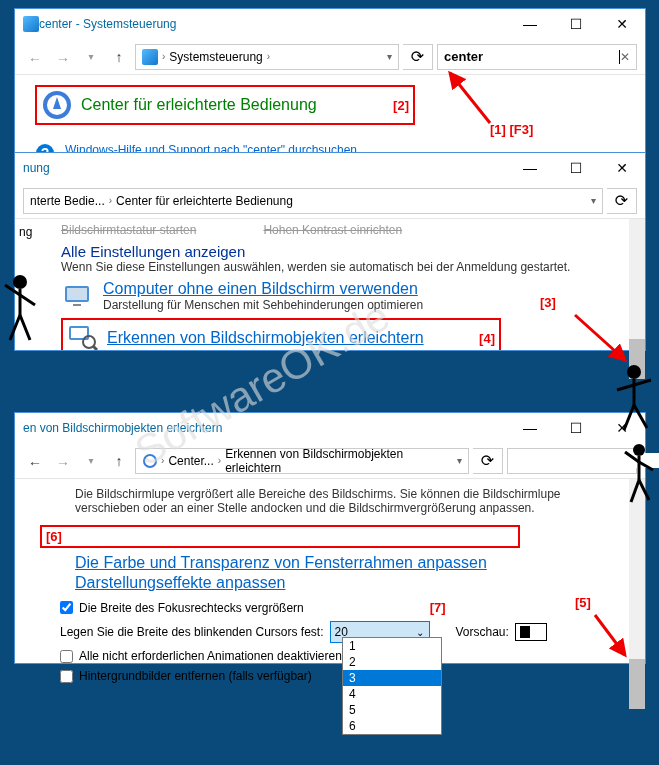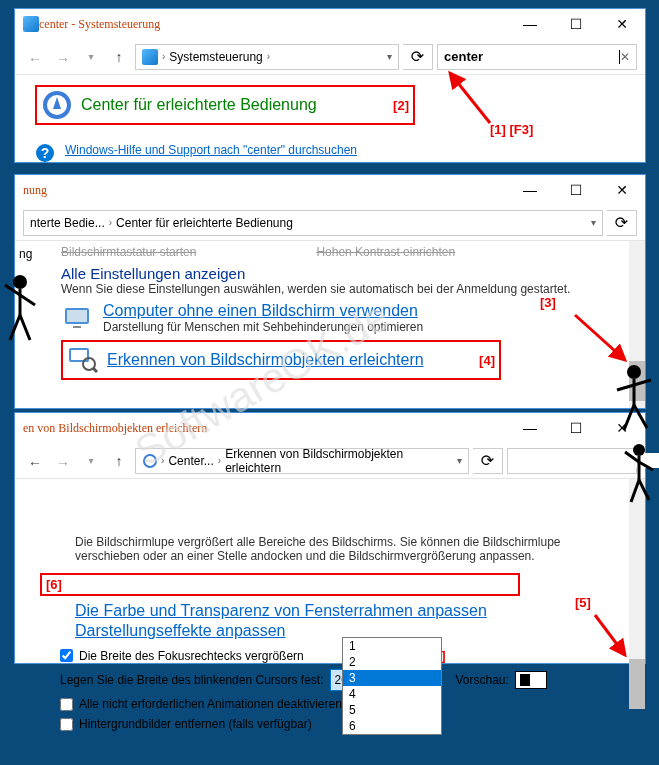--- a/index.html
+++ b/index.html
@@ -1,19 +1,19 @@
 <!DOCTYPE html>
 <html><head>
 <meta charset="utf-8">
 <style>
 * { box-sizing: border-box; margin: 0; padding: 0; font-family: "Segoe UI", Tahoma, sans-serif; }
 body { background: #0a4a7a; width: 659px; height: 765px; position: relative; overflow: hidden; }
 .window { background: #fff; border: 1px solid #4a90d9; position: absolute; }
 .titlebar { height: 30px; display: flex; align-items: center; padding: 0 0 0 8px; background: #fff; font-size: 12px; }
-.titlebar-text { flex: 1; color: #c2410c; font-family: Liberation Serif, serif; }
+.titlebar-text { flex: 1; color: #0369a1; }
 .winbtns { display: flex; }
 .winbtn { width: 46px; height: 30px; display: flex; align-items: center; justify-content: center; font-size: 14px; color: #000; }
 .toolbar { height: 36px; display: flex; align-items: center; padding: 0 8px; border-bottom: 1px solid #e5e5e5; gap: 4px; }
 .navbtn { width: 24px; height: 24px; display: flex; align-items: center; justify-content: center; color: #999; font-size: 14px; }
 .navbtn.active { color: #333; }
 .addrbox { flex: 1; height: 26px; border: 1px solid #ccc; display: flex; align-items: center; padding: 0 6px; font-size: 12px; gap: 4px; }
 .addrbox .crumb { color: #000; }
 .addrbox .sep { color: #666; font-size: 10px; }
 .refresh { width: 30px; height: 26px; border: 1px solid #ccc; border-left: none; display: flex; align-items: center; justify-content: center; }
 .searchbox { width: 200px; height: 26px; border: 1px solid #ccc; display: flex; align-items: center; padding: 0 6px; font-size: 12px; }
@@ -98,21 +98,21 @@
 <svg style="position:absolute;left:440px;top:68px;pointer-events:none;" width="60" height="60">
     <defs>
       <marker id="ah1" markerWidth="6" markerHeight="6" refX="5" refY="3" orient="auto">
         <path d="M0,0 L6,3 L0,6 Z" fill="#e00"></path>
       </marker>
     </defs>
     <line x1="50" y1="55" x2="10" y2="5" stroke="#e00" stroke-width="3" marker-end="url(#ah1)"></line>
   </svg>
 <div style="position:absolute;left:490px;top:122px;" class="anno"><span>[1]</span> <span>[F3]</span></div>
 
-<div class="window" style="left:14px; top:174px; width:632px; height:235px;">
+<div class="window" style="left:14px; top:152px; width:632px; height:199px;">
   <div class="titlebar">
     <span class="titlebar-text">nung</span>
     <div class="winbtns">
       <div class="winbtn">—</div>
       <div class="winbtn">☐</div>
       <div class="winbtn close">✕</div>
     </div>
   </div>
   <div class="toolbar">
     <div class="addrbox">
@@ -120,21 +120,21 @@
       <span class="sep">›</span>
       <span class="crumb">Center für erleichterte Bedienung</span>
       <span style="flex:1"></span>
       <span style="font-size:10px;color:#666;">▾</span>
     </div>
     <div class="refresh">⟳</div>
   </div>
   <div style="display:flex;height:calc(100% - 66px);">
     <div style="width:30px;padding:6px 4px;font-size:12px;"><span>ng</span></div>
     <div style="flex:1;padding:4px 16px;overflow:hidden;">
-      <div style="display:flex;gap:120px;color:#999;font-size:12px;text-decoration:line-through;margin-bottom:6px;">
+      <div style="display:flex;gap:67px;color:#999;font-size:12px;text-decoration:line-through;margin-bottom:6px;">
         <span>Bildschirmtastatur starten</span>
         <span>Hohen Kontrast einrichten</span>
       </div>
       <div class="heading-blue">Alle Einstellungen anzeigen</div>
       <div class="desc">Wenn Sie diese Einstellungen auswählen, werden sie automatisch bei der Anmeldung gestartet.</div>
       <div class="row">
         <svg class="icon32" viewBox="0 0 32 32">
             <rect x="4" y="6" width="24" height="16" rx="2" fill="#4a90d9"></rect>
             <rect x="6" y="8" width="20" height="12" fill="#cde"></rect>
             <rect x="12" y="24" width="8" height="2" fill="#888"></rect>
@@ -195,21 +195,21 @@
       <span style="font-size:10px;color:#666;">▾</span>
     </div>
     <div class="refresh">⟳</div>
     <div class="searchbox" style="width:130px;">
       <input style="">
 
     </div>
   </div>
   <div style="display:flex;height:calc(100% - 66px);">
     <div style="flex:1;padding:8px 20px 8px 60px;position:relative;">
-      <div class="desc" style="margin-bottom:10px;margin-top:48px;">Die Bildschirmlupe vergrößert alle Bereiche des Bildschirms. Sie können die Bildschirmlupe verschieben oder an einer Stelle andocken und die Bildschirmvergrößerung anpassen.</div>
+      <div class="desc" style="margin-bottom:10px;">Die Bildschirmlupe vergrößert alle Bereiche des Bildschirms. Sie können die Bildschirmlupe verschieben oder an einer Stelle andocken und die Bildschirmvergrößerung anpassen.</div>
       <div class="redbox" style="width:480px;margin-left:-35px;">
         <span class="anno">[6]</span>
       </div>
       <div style="margin:6px 0 2px 0;"><span class="link">Die Farbe und Transparenz von Fensterrahmen anpassen</span></div>
       <div style="margin:2px 0 8px 0;"><span class="link">Darstellungseffekte anpassen</span></div>
       <div class="checkbox-row" style="margin-left:-15px;">
         <input type="checkbox" checked="" style="">
         <span>Die Breite des Fokusrechtecks vergrößern</span>
         <span class="anno" style="margin-left:120px;">[7]</span>
       </div>

